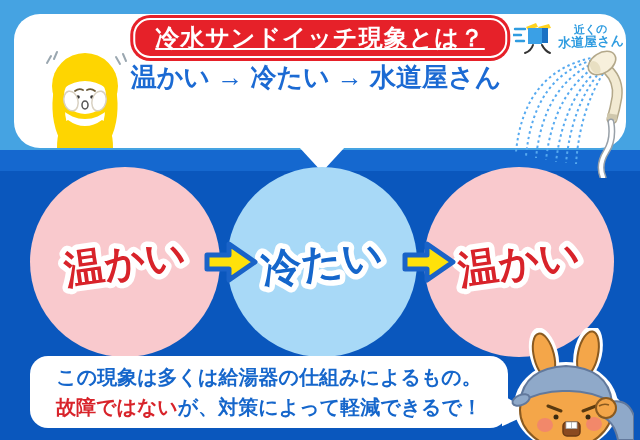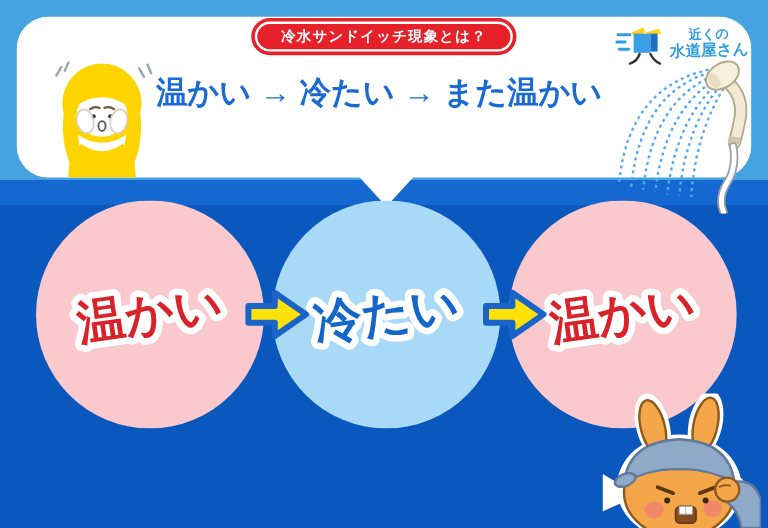--- a/index.html
+++ b/index.html
@@ -17,21 +17,21 @@
   .panel-tail{
     position:absolute;left:299px;top:147px;width:46px;height:25px;background:#ffffff;
     clip-path:polygon(0 0,100% 0,50% 100%);z-index:2;
   }
   .title-pill{
     position:absolute;left:50%;top:15px;transform:translateX(-50%);
     background:#e62129;border-radius:20px;padding:3px;z-index:3;white-space:nowrap;
   }
   .title-pill .inner{
     border:2px solid #ffffff;border-radius:17px;padding:2px 20px;
-    color:#ffffff;font-size:12px;font-weight:bold;letter-spacing:1px;
+    color:#ffffff;font-size:24px;font-weight:bold;letter-spacing:1px;text-decoration:underline;
   }
   .logo{
     position:absolute;right:16px;top:16px;display:flex;align-items:center;gap:3px;z-index:2;
   }
   .logo-text{color:#2f9ce0;font-weight:bold;text-align:center;line-height:1.1;transform:rotate(-2deg);}
   .logo-text .l1{font-size:11px;display:block;}
   .logo-text .l2{font-size:13px;display:block;}
   .bubble-text{
     position:absolute;left:110px;right:118px;top:60px;text-align:center;z-index:2;
     color:#1b6ad3;font-weight:800;font-size:26px;line-height:1.32;
@@ -90,21 +90,21 @@
         <path d="M29,29 q3,6 8,8"></path>
       </g>
     </svg>
     <div class="logo-text">
       <span class="l1">近くの</span>
       <span class="l2">水道屋さん</span>
     </div>
   </div>
 
   <div class="bubble-text">
-    <div>温かい → 冷たい → また温かい</div>
+    <div>温かい → 冷たい → 水道屋さん</div>
   </div>
 
   <svg class="woman" width="96" height="106" viewBox="0 0 96 106">
     <g stroke="#9aa7b0" stroke-width="2" stroke-linecap="round">
       <line x1="9" y1="19" x2="13" y2="12"></line>
       <line x1="16" y1="15" x2="19" y2="8"></line>
       <line x1="78" y1="13" x2="82" y2="20"></line>
       <line x1="85" y1="10" x2="88" y2="17"></line>
     </g>
     <ellipse cx="47" cy="42" rx="33" ry="33" fill="#fed501"></ellipse>
@@ -160,20 +160,24 @@
     <text class="circle-label" x="95" y="95" text-anchor="middle" dominant-baseline="central" transform="rotate(-8 95 95)" fill="#d8232a">温かい</text>
   </svg>
 
   <svg class="flow-arrow a1" width="58" height="46" viewBox="0 0 58 46">
     <path d="M4,16 L26,16 L26,5 L52,23 L26,41 L26,30 L4,30 Z" fill="#ffe10a" stroke="#1a63c8" stroke-width="5" stroke-linejoin="round"></path>
   </svg>
   <svg class="flow-arrow a2" width="58" height="46" viewBox="0 0 58 46">
     <path d="M4,16 L26,16 L26,5 L52,23 L26,41 L26,30 L4,30 Z" fill="#ffe10a" stroke="#1a63c8" stroke-width="5" stroke-linejoin="round"></path>
   </svg>
 
+  <div class="footer-box">
+    <div class="blue">この現象は多くは給湯器の仕組みによるもの。</div>
+    <div><span class="red">故障ではない</span><span class="blue">が、対策によって軽減できるで！</span></div>
+  </div>
   <div class="footer-tail"></div>
 
   <svg class="rabbit" width="130" height="112" viewBox="0 0 130 112">
     <ellipse cx="40" cy="27" rx="14" ry="28" fill="#ffffff" transform="rotate(-14 40 27)"></ellipse>
     <ellipse cx="84" cy="25" rx="14" ry="28" fill="#ffffff" transform="rotate(12 84 25)"></ellipse>
     <ellipse cx="62" cy="78" rx="52" ry="44" fill="#ffffff"></ellipse>
     <circle cx="104" cy="82" r="15" fill="#ffffff"></circle>
     <ellipse cx="40" cy="28" rx="10" ry="23" fill="#f4a649" stroke="#8a5a20" stroke-width="2" transform="rotate(-14 40 28)"></ellipse>
     <ellipse cx="84" cy="26" rx="10" ry="23" fill="#f4a649" stroke="#8a5a20" stroke-width="2" transform="rotate(12 84 26)"></ellipse>
     <ellipse cx="62" cy="82" rx="46" ry="38" fill="#f4a649" stroke="#8a5a20" stroke-width="2"></ellipse>

